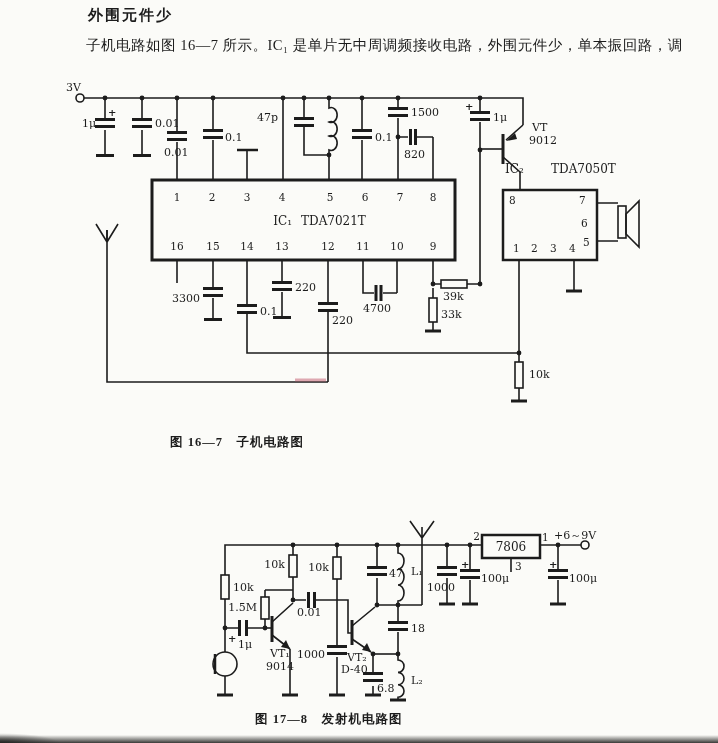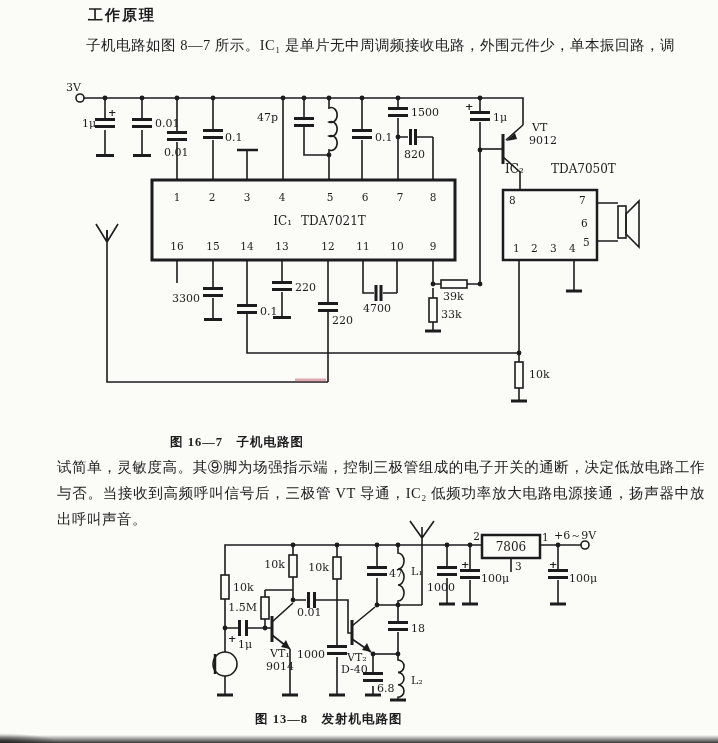--- a/index.html
+++ b/index.html
@@ -38,22 +38,22 @@
   .scan-corner{
     position:absolute;left:0;bottom:0;width:60px;height:10px;
     background:radial-gradient(ellipse at 0% 100%,rgba(20,20,20,.85),rgba(20,20,20,0) 70%);
   }
 </style>
 </head>
 <body>
 
 <div class="page">
 
-  <h2 class="heading">工作原理</h2>
-  <p class="para p1">子机电路如图 8—7 所示。IC₁ 是单片无中周调频接收电路，外围元件少，单本振回路，调</p>
+  <h2 class="heading">外围元件少</h2>
+  <p class="para p1">子机电路如图 16—7 所示。IC₁ 是单片无中周调频接收电路，外围元件少，单本振回路，调</p>
 
   <svg width="718" height="743" viewBox="0 0 718 743">
 
     <g stroke="#1c1c1c" stroke-width="1.6" fill="none">
 
       <circle cx="80" cy="98" r="4"></circle>
       <path d="M84,98 H523 V125"></path>
 
       <path d="M247,314 V353 H519 M107,230 V382 H328 M328,312 V382 M480,150 V284 M519,260 V353"></path>
 
@@ -402,18 +402,17 @@
         <text class="part" text-anchor="middle" x="511" y="551">7806</text>
         <text class="pin" text-anchor="end" x="480" y="540">2</text>
         <text class="pin" x="542" y="541">1</text>
         <text class="pin" x="515" y="570">3</text>
         <text x="554" y="539">+6～9V</text>
       </g>
     </g>
   </svg>
 
   <div class="caption cap1">图 16—7　子机电路图</div>
-  <p class="para p2">试简单，灵敏度高。其⑨脚为场强指示端，控制三极管组成的电子开关的通断，决定低放电路工作与否。当接收到高频呼叫信号后，三极管 VT 导通，IC₂ 低频功率放大电路电源接通，扬声器中放出呼叫声音。</p>
-  <div class="caption cap2">图 13—8　发射机电路图</div>
+  <div class="caption cap2">图 17—8　发射机电路图</div>
 
   <div class="scan-corner"></div>
   <div class="scan-edge"></div>
 </div>
 
 </body></html>

